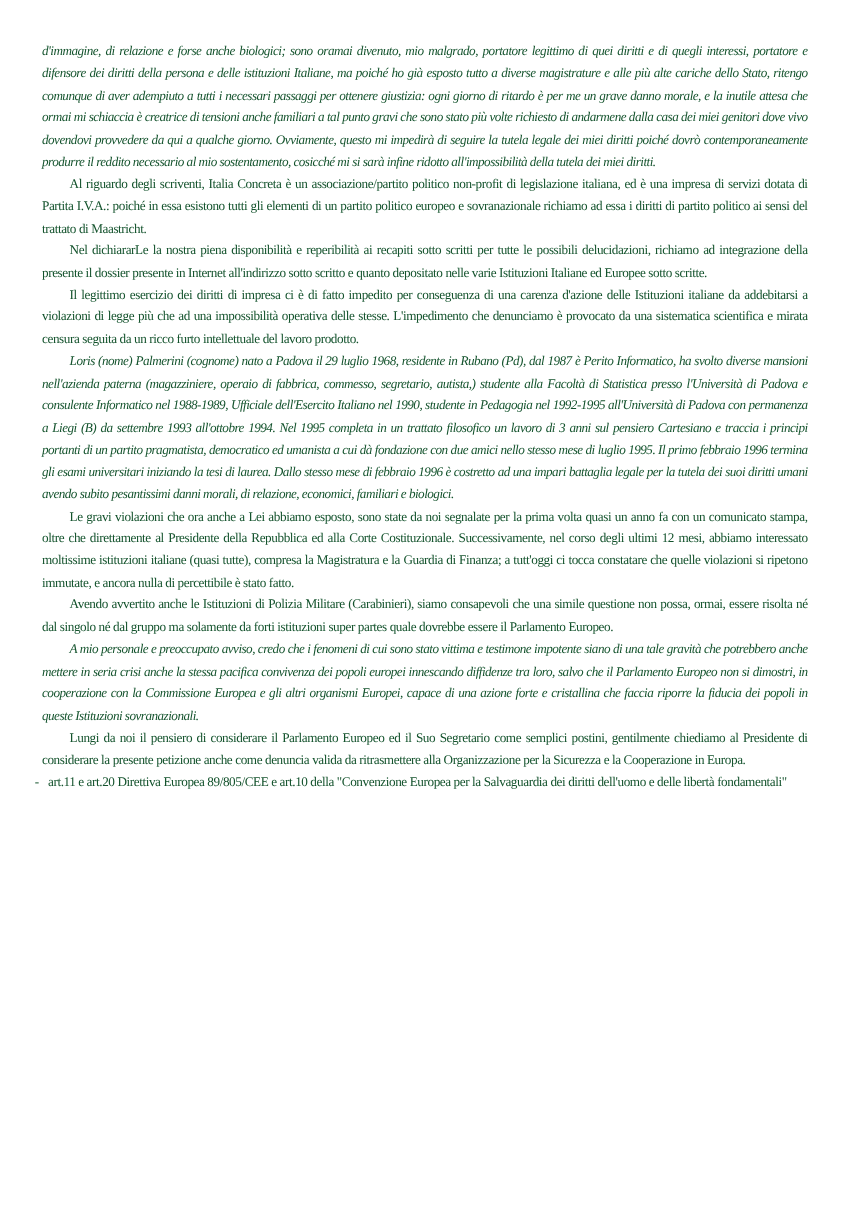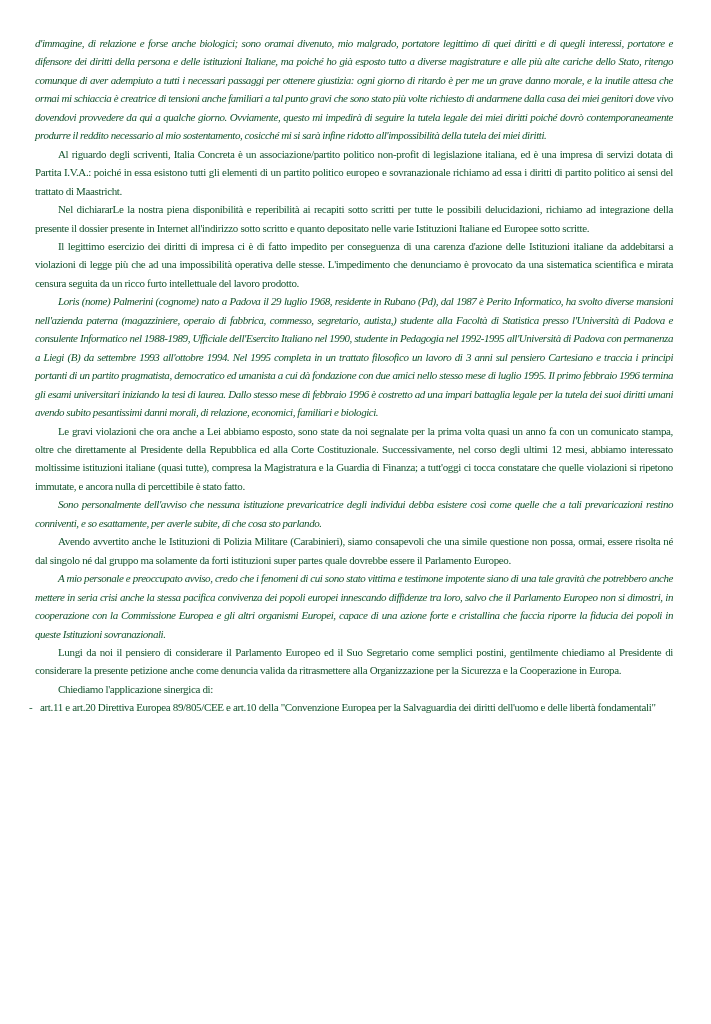--- a/index.html
+++ b/index.html
@@ -31,24 +31,22 @@
 </head>
 <body>
 
 <div class="page">
   <p class="it">d'immagine, di relazione e forse anche biologici; sono oramai divenuto, mio malgrado, portatore legittimo di quei diritti e di quegli interessi, portatore e difensore dei diritti della persona e delle istituzioni Italiane, ma poiché ho già esposto tutto a diverse magistrature e alle più alte cariche dello Stato, ritengo comunque di aver adempiuto a tutti i necessari passaggi per ottenere giustizia: ogni giorno di ritardo è per me un grave danno morale, e la inutile attesa che ormai mi schiaccia è creatrice di tensioni anche familiari a tal punto gravi che sono stato più volte richiesto di andarmene dalla casa dei miei genitori dove vivo dovendovi provvedere da qui a qualche giorno. Ovviamente, questo mi impedirà di seguire la tutela legale dei miei diritti poiché dovrò contemporaneamente produrre il reddito necessario al mio sostentamento, cosicché mi si sarà infine ridotto all'impossibilità della tutela dei miei diritti.</p>
   <p class="indent">Al riguardo degli scriventi, Italia Concreta è un associazione/partito politico non-profit di legislazione italiana, ed è una impresa di servizi dotata di Partita I.V.A.: poiché in essa esistono tutti gli elementi di un partito politico europeo e sovranazionale richiamo ad essa i diritti di partito politico ai sensi del trattato di Maastricht.</p>
   <p class="indent">Nel dichiararLe la nostra piena disponibilità e reperibilità ai recapiti sotto scritti per tutte le possibili delucidazioni, richiamo ad integrazione della presente il dossier presente in Internet all'indirizzo sotto scritto e quanto depositato nelle varie Istituzioni Italiane ed Europee sotto scritte.</p>
   <p class="indent">Il legittimo esercizio dei diritti di impresa ci è di fatto impedito per conseguenza di una carenza d'azione delle Istituzioni italiane da addebitarsi a violazioni di legge più che ad una impossibilità operativa delle stesse. L'impedimento che denunciamo è provocato da una sistematica scientifica e mirata censura seguita da un ricco furto intellettuale del lavoro prodotto.</p>
   <p class="indent it">Loris (nome) Palmerini (cognome) nato a Padova il 29 luglio 1968, residente in Rubano (Pd), dal 1987 è Perito Informatico, ha svolto diverse mansioni nell'azienda paterna (magazziniere, operaio di fabbrica, commesso, segretario, autista,) studente alla Facoltà di Statistica presso l'Università di Padova e consulente Informatico nel 1988-1989, Ufficiale  dell'Esercito Italiano nel 1990, studente in Pedagogia nel 1992-1995 all'Università di Padova con permanenza a Liegi (B) da settembre 1993 all'ottobre 1994. Nel 1995 completa in un trattato filosofico un lavoro di 3 anni sul pensiero Cartesiano e traccia i principi portanti di un partito pragmatista, democratico ed umanista a cui dà fondazione con due amici nello stesso mese di luglio 1995. Il primo febbraio 1996 termina gli esami universitari iniziando la tesi di laurea. Dallo stesso mese di febbraio 1996 è costretto ad una impari battaglia legale per la tutela dei suoi diritti umani avendo subito pesantissimi danni morali, di relazione, economici, familiari e biologici.</p>
   <p class="indent">Le gravi violazioni che ora anche a Lei abbiamo esposto, sono state da noi segnalate per la prima volta quasi un anno fa con un comunicato stampa, oltre che direttamente al Presidente della Repubblica ed alla Corte Costituzionale. Successivamente, nel corso degli ultimi 12 mesi, abbiamo interessato moltissime istituzioni italiane (quasi tutte), compresa la Magistratura e la Guardia di Finanza; a tutt'oggi ci tocca constatare che  quelle violazioni si ripetono immutate, e ancora nulla di percettibile è stato fatto.</p>
-  <p class="indent it">Sono personalmente dell'avviso che nessuna istituzione prevaricatrice degli individui debba esistere così come quelle che a tali prevaricazioni restino conniventi, e so esattamente, per averle subite, di che cosa sto parlando.</p>
   <p class="indent">Avendo avvertito anche le Istituzioni di Polizia Militare (Carabinieri), siamo consapevoli che una simile questione non possa, ormai, essere risolta né dal singolo né dal gruppo ma solamente da forti istituzioni super partes quale dovrebbe essere il Parlamento Europeo.</p>
   <p class="indent it">A mio personale e preoccupato avviso, credo che i fenomeni di cui sono stato vittima e testimone impotente siano di una tale gravità che potrebbero anche mettere in seria crisi anche la stessa pacifica convivenza dei popoli europei innescando diffidenze tra loro, salvo che il Parlamento Europeo non si dimostri, in cooperazione con la Commissione Europea e gli altri organismi Europei, capace di una azione forte e cristallina che faccia riporre la fiducia dei popoli in queste Istituzioni sovranazionali.</p>
   <p class="indent">Lungi da noi il pensiero di considerare il Parlamento Europeo ed il Suo Segretario come semplici postini, gentilmente chiediamo al Presidente di considerare la presente petizione anche come denuncia valida da ritrasmettere alla Organizzazione per la Sicurezza e la Cooperazione in Europa.</p>
-  <p class="indent">Chiediamo l'applicazione sinergica di:</p>
   <ul class="bullet-list">
     <li>
       <span class="dash">-</span>
       <span>art.11 e art.20 Direttiva Europea 89/805/CEE e art.10 della "Convenzione Europea per la Salvaguardia dei diritti dell'uomo e delle libertà fondamentali"</span>
     </li>
   </ul>
 </div>
 
 </body></html>

